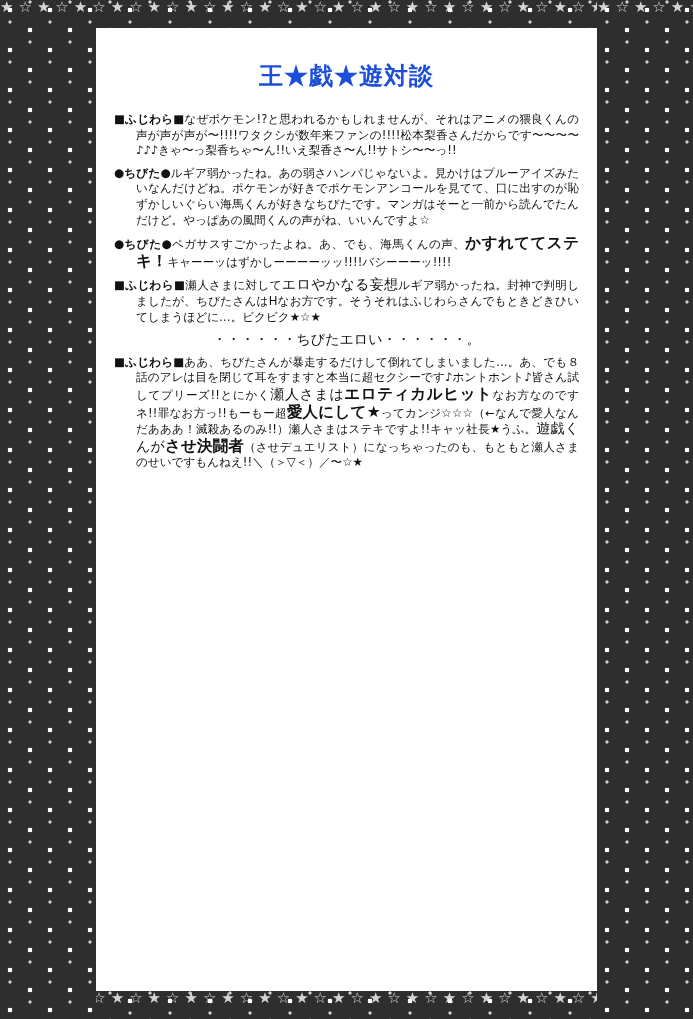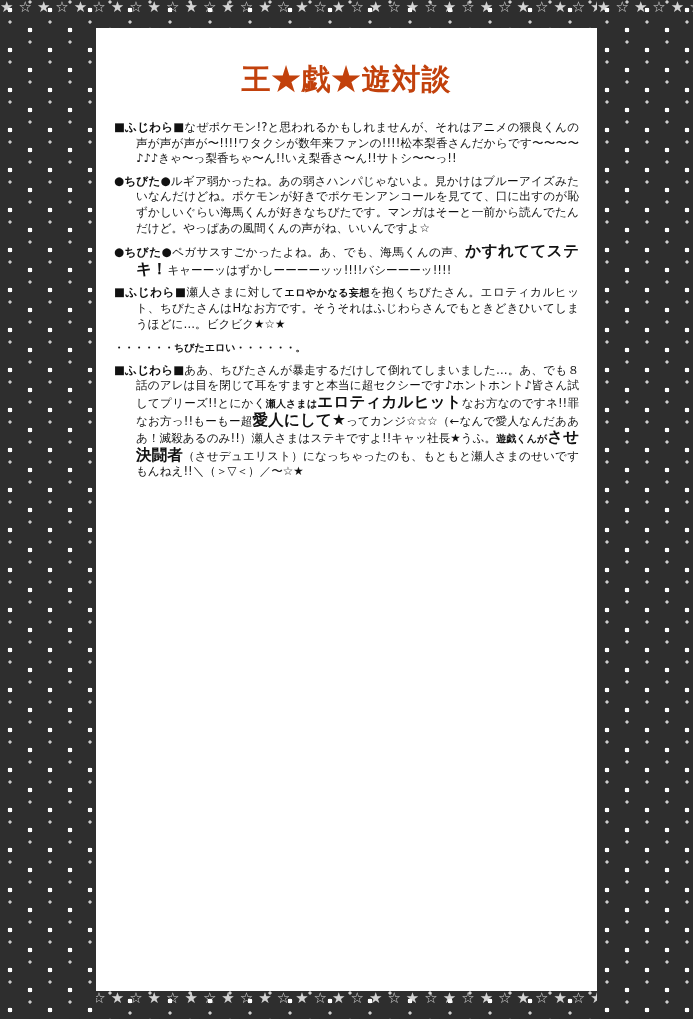--- a/index.html
+++ b/index.html
@@ -53,23 +53,23 @@
     height: 963px;
     background: #ffffff;
     box-sizing: border-box;
     padding: 18px 18px 10px 18px;
   }
 
   #title {
     text-align: center;
     font-family: "DejaVu Serif", serif;
     font-weight: bold;
-    font-size: 29px;
+    font-size: 24px;
     letter-spacing: 1px;
-    color: #c2410c;
+    color: #1d4ed8;
     margin: 14px 0 20px 0;
     white-space: nowrap;
   }
 
   .para {
     font-size: 11.6px;
     line-height: 15.6px;
     color: #111111;
     text-align: justify;
     margin: 0 0 7px 0;
@@ -79,24 +79,25 @@
   }
   .para .spk {
     font-weight: bold;
   }
   .big {
     font-size: 15.5px;
     font-weight: bold;
     line-height: 17px;
   }
   .mid {
-    font-size: 10px;
-    font-weight: bold;
+    font-size: 14px;
+    font-weight: normal;
   }
   .centerline {
+    text-align: center;
     font-size: 13px;
     font-weight: bold;
     padding-left: 0;
     text-indent: 0;
   }
 </style>
 </head>
 <body>
 
 <div id="page">
@@ -113,19 +114,19 @@
   <div class="star-band" id="band-right">
       <div class="glyphs">★☆★☆★☆☆★☆★☆★☆★☆★☆★☆★☆☆★☆★☆★☆★☆★☆★☆★☆☆★☆★☆★☆★☆★☆★☆★☆☆★☆★☆★☆★☆★☆★☆★☆☆★☆★☆★☆★☆★☆★☆★☆☆★☆★☆★☆★☆★☆★☆★☆☆★☆★☆★☆★☆★☆★☆★☆☆★☆★☆★☆★☆★☆★☆★☆☆★☆★☆★☆★☆★☆★☆★☆☆★☆★☆★☆★☆★☆★☆★☆☆★☆★☆★☆★☆★☆★☆★☆☆★☆★☆★☆★☆★☆★☆★☆☆★☆★☆★☆★☆★☆★☆★☆☆★☆★☆★☆★☆</div>
     </div>
 
   <div id="content">
     <div id="title">王★戯★遊対談</div>
     <div id="transcript">
         <div class="para"><span class="spk">■ふじわら■</span><span class="">なぜポケモン!?と思われるかもしれませんが、それはアニメの猥良くんの声が声が声が〜!!!!ワタクシが数年来ファンの!!!!松本梨香さんだからです〜〜〜〜♪♪♪きゃ〜っ梨香ちゃ〜ん!!いえ梨香さ〜ん!!サトシ〜〜っ!!</span></div>
         <div class="para"><span class="spk">●ちびた●</span><span class="">ルギア弱かったね。あの弱さハンパじゃないよ。見かけはブルーアイズみたいなんだけどね。ポケモンが好きでポケモンアンコールを見てて、口に出すのが恥ずかしいぐらい海馬くんが好きなちびたです。マンガはそーと一前から読んでたんだけど。やっぱあの風間くんの声がね、いいんですよ☆</span></div>
         <div class="para"><span class="spk">●ちびた●</span><span class="">ペガサスすごかったよね。あ、でも、海馬くんの声、</span><span class="big">かすれててステキ！</span><span class="">キャーーッはずかしーーーーッッ!!!!バシーーーッ!!!!</span></div>
-        <div class="para"><span class="spk">■ふじわら■</span><span class="">瀬人さまに対して</span><span class="mid">エロやかなる妄想</span><span class="">を抱くちびたさん。エロティカルヒット、ちびたさんはHなお方です。そうそれはふじわらさんでもときどきひいてしまうほどに…。ビクビク★☆★</span></div>
+        <div class="para"><span class="spk">■ふじわら■</span><span class="">瀬人さまに対して</span><span class="mid">エロやかなる妄想</span><span class="">ルギア弱かったね。封神で判明しましたが、ちびたさんはHなお方です。そうそれはふじわらさんでもときどきひいてしまうほどに…。ビクビク★☆★</span></div>
         <div class="para centerline"><span class="mid">・・・・・・ちびたエロい・・・・・・。</span></div>
         <div class="para"><span class="spk">■ふじわら■</span><span class="">ああ、ちびたさんが暴走するだけして倒れてしまいました…。あ、でも８話のアレは目を閉じて耳をすますと本当に超セクシーです♪ホントホント♪皆さん試してプリーズ!!とにかく</span><span class="mid">瀬人さまは</span><span class="big">エロティカルヒット</span><span class="">なお方なのですネ!!罪なお方っ!!もーもー超</span><span class="big">愛人にして★</span><span class="">ってカンジ☆☆☆（←なんで愛人なんだあああ！滅殺あるのみ!!）瀬人さまはステキですよ!!キャッ社長★うふ。</span><span class="mid">遊戯くんが</span><span class="big">させ決闘者</span><span class="">（させデュエリスト）になっちゃったのも、もともと瀬人さまのせいですもんねえ!!＼（＞▽＜）／〜☆★</span></div>
       </div>
   </div>
 
 </div>
 
 </body></html>

